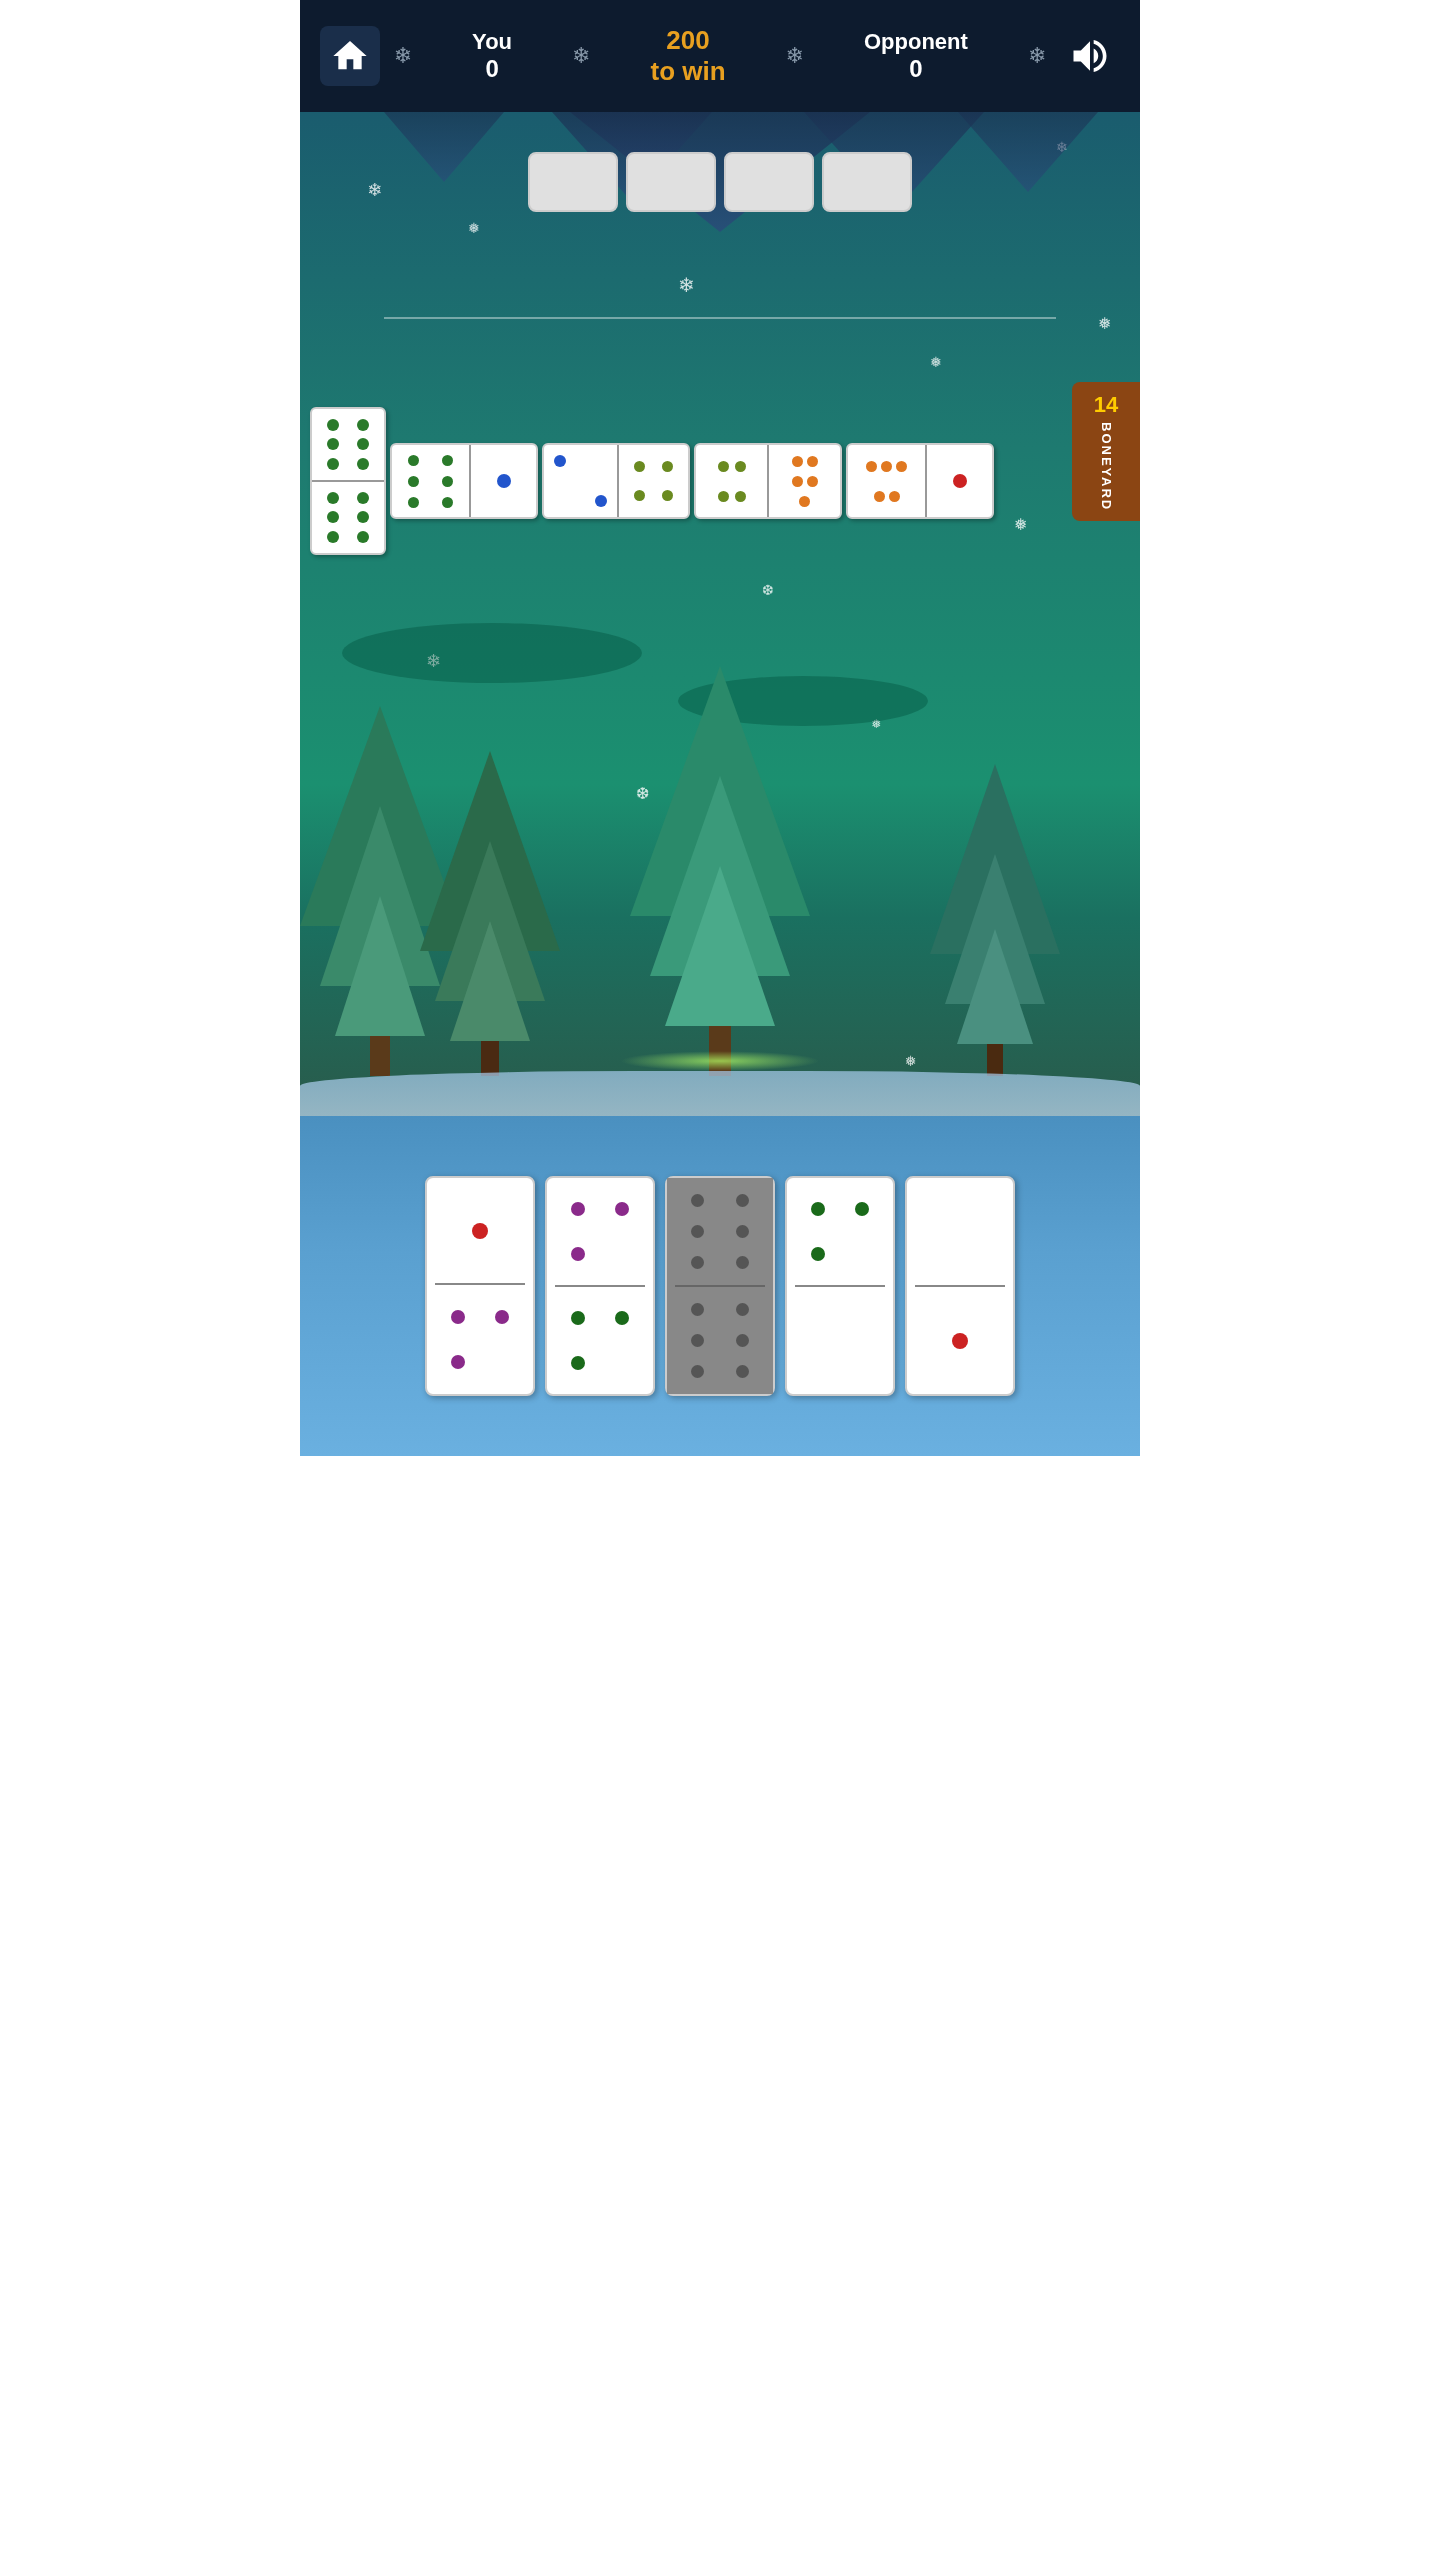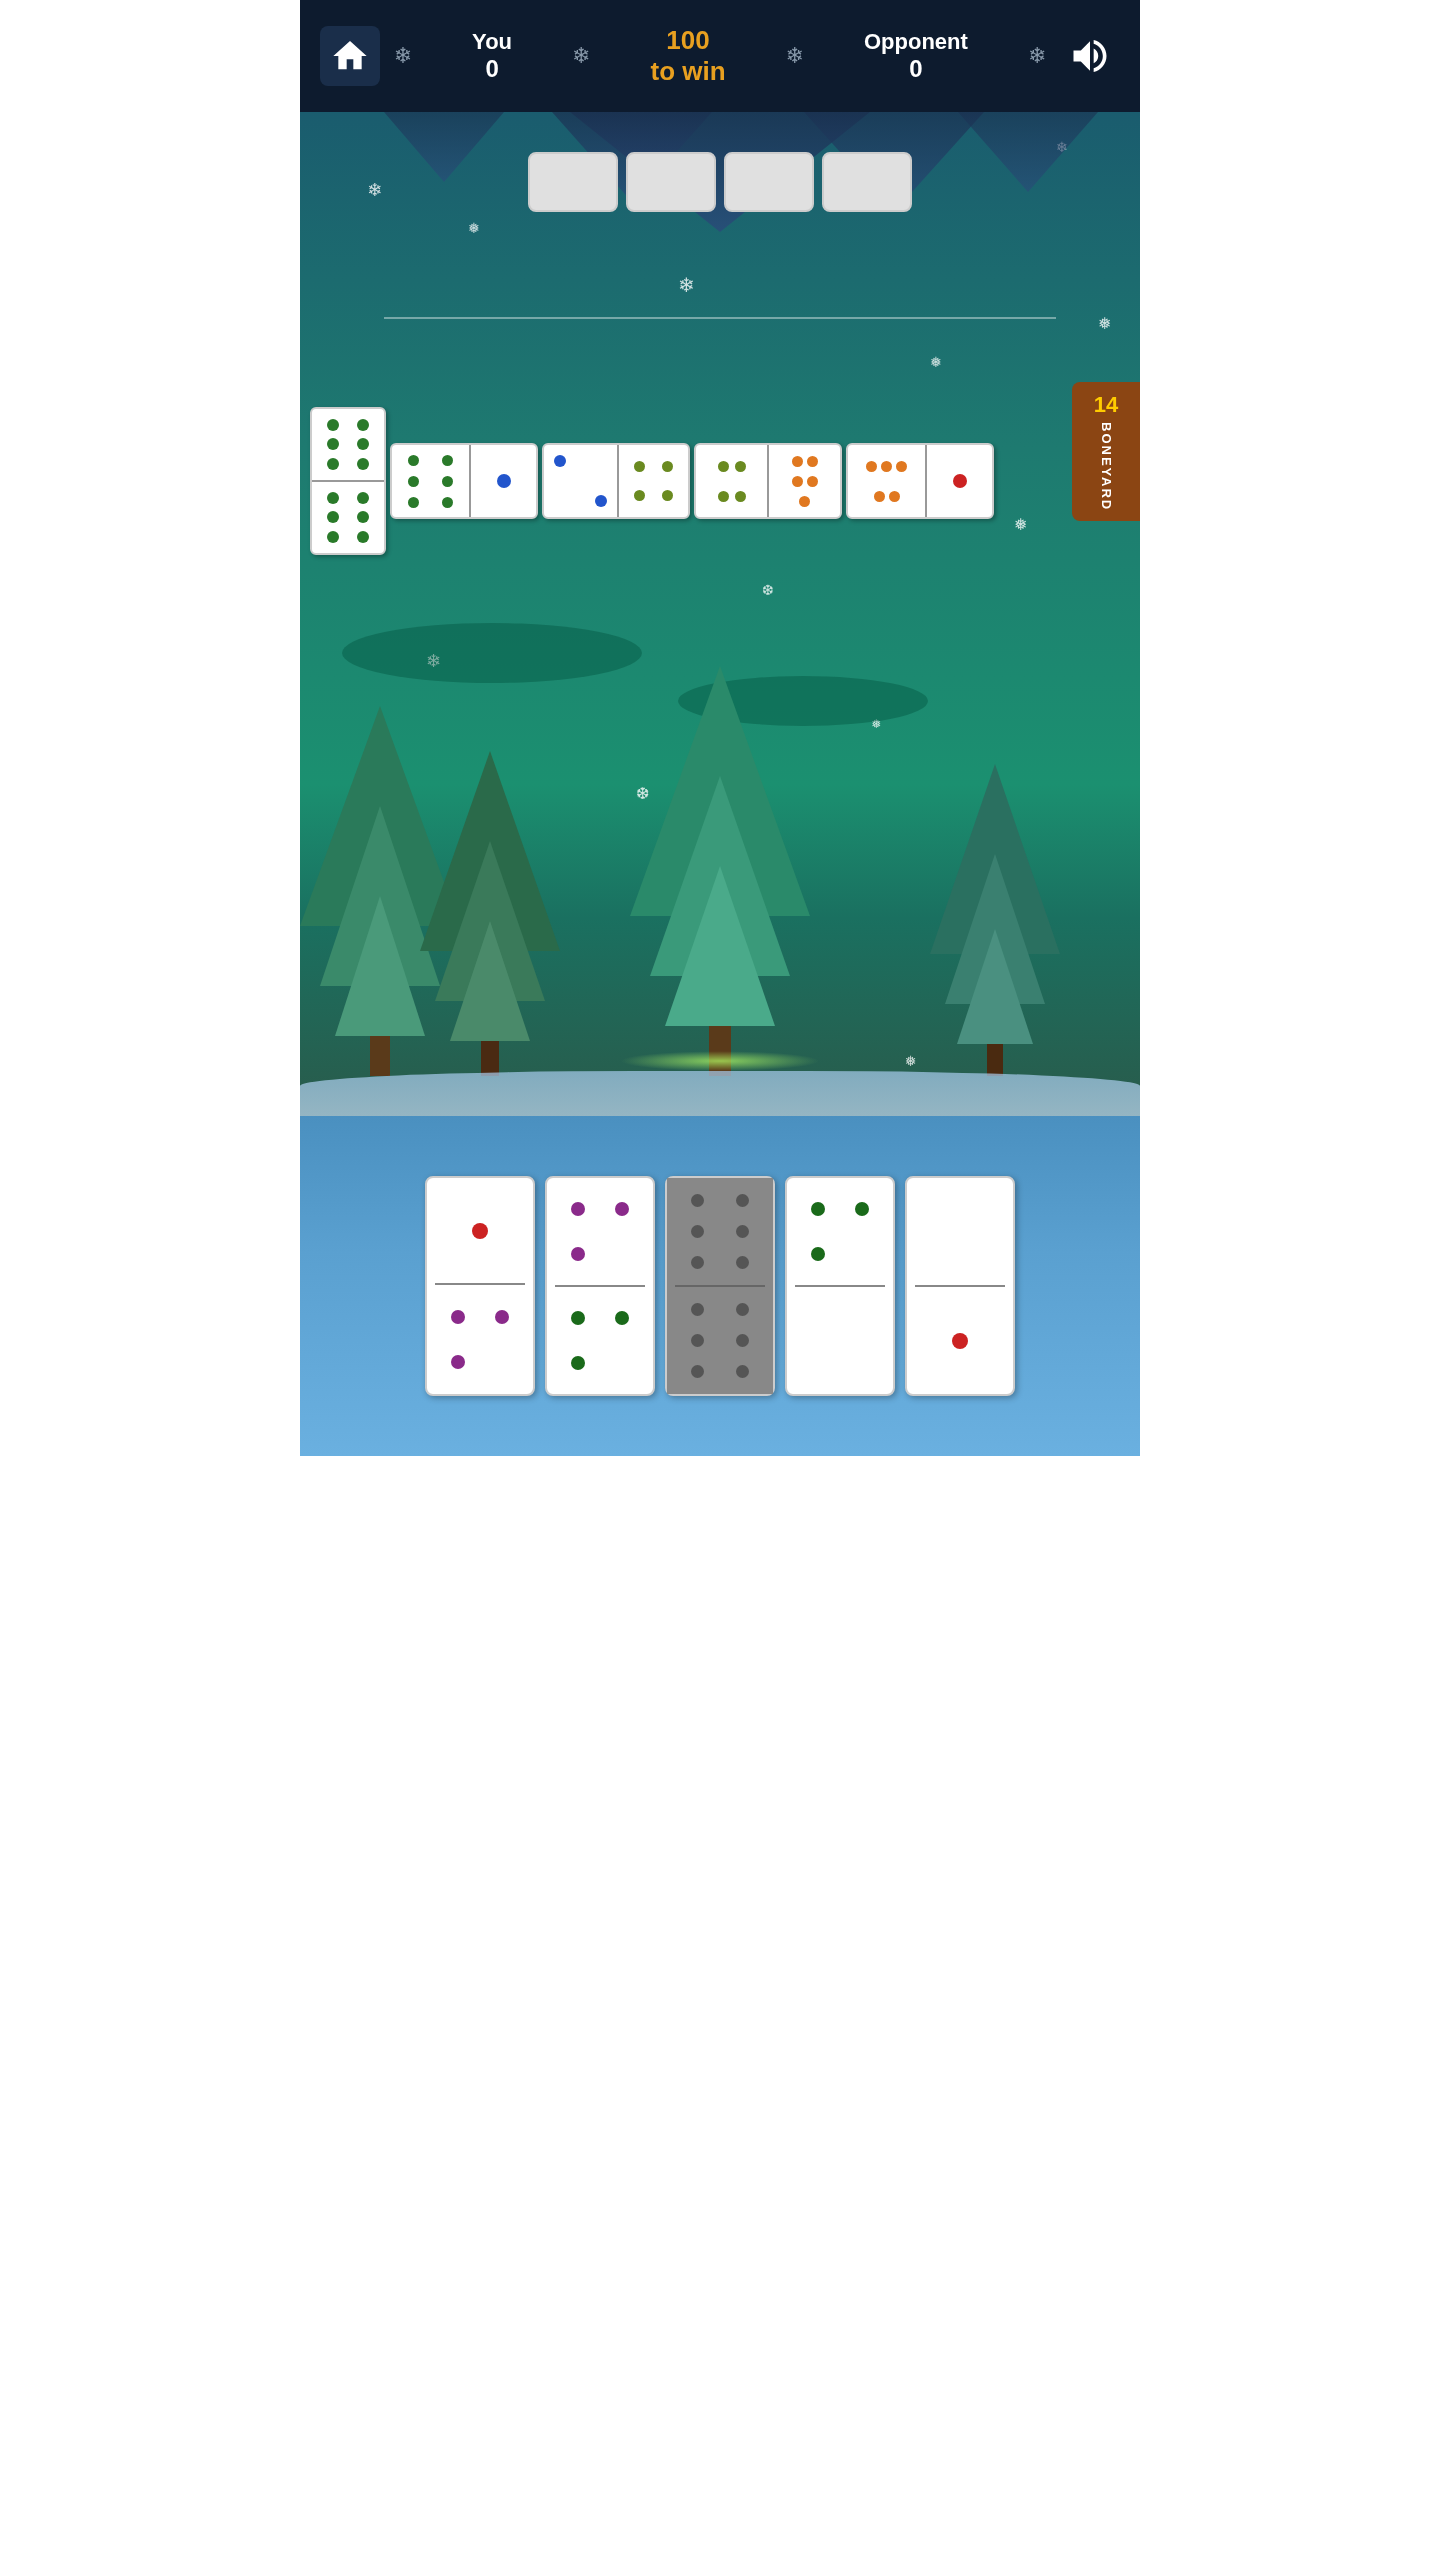--- a/index.html
+++ b/index.html
@@ -290,21 +290,21 @@
 
       <div class="score-block">
         <span class="score-label">You</span>
         <span class="score-value">0</span>
       </div>
 
       <span class="snowflake-decoration">❄</span>
 
       <div class="score-center">
         <span class="score-to-win">
-          <span>100</span>
+          <span>200</span>
           <br>
           <span>to win</span>
         </span>
       </div>
 
       <span class="snowflake-decoration">❄</span>
 
       <div class="score-block">
         <span class="score-label">Opponent</span>
         <span class="score-value">0</span>

